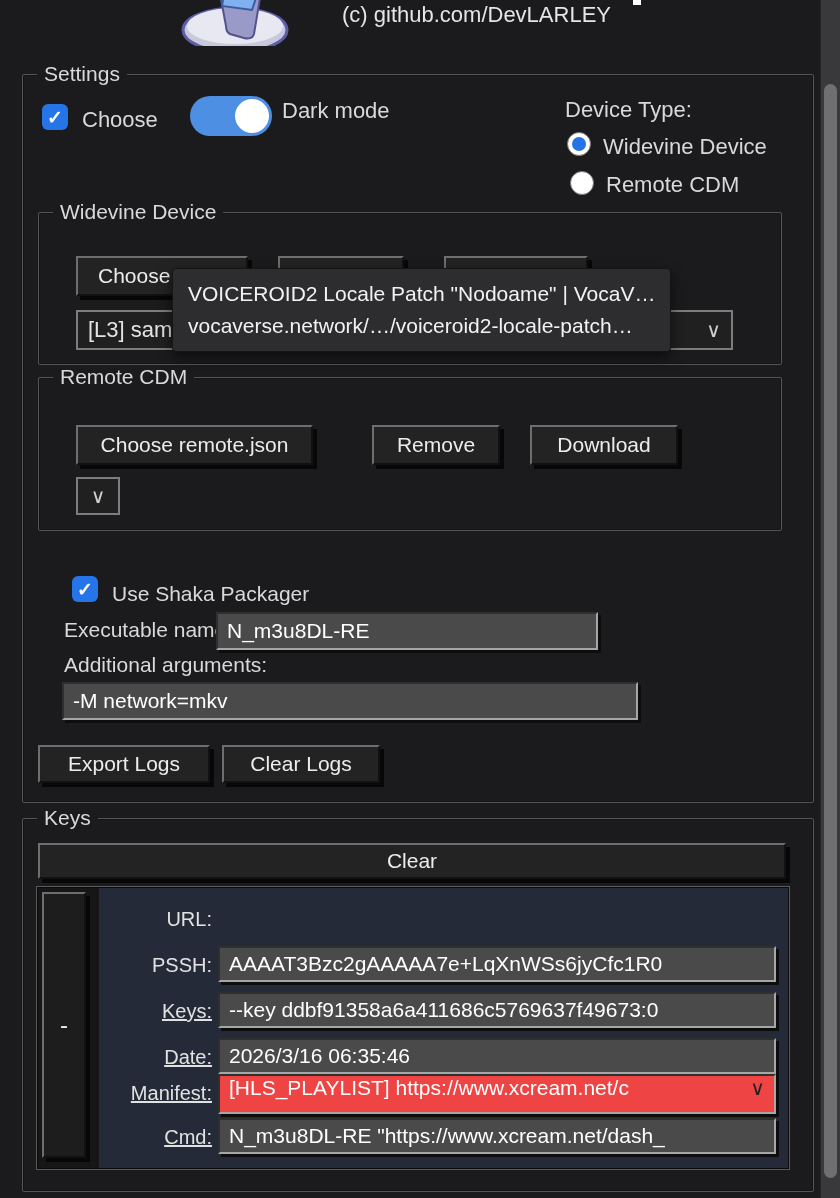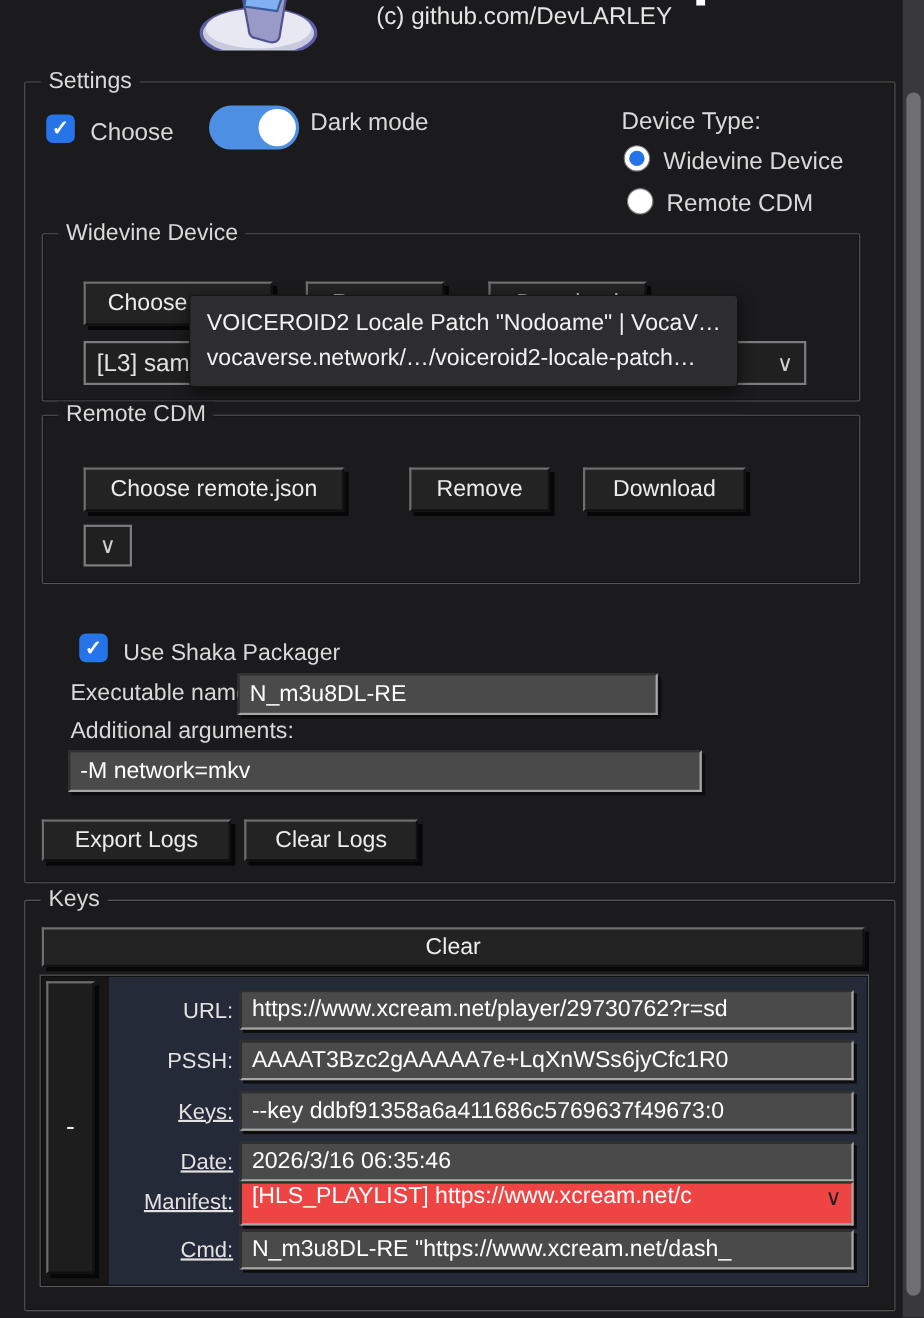--- a/index.html
+++ b/index.html
@@ -193,23 +193,20 @@
     <span>Clear</span>
   </div>
 
   <div class="entry-wrap" style="left:36px;top:886px;width:754px;height:284px;"></div>
   <div class="entry-panel" style="left:99px;top:888px;width:689px;height:280px;"></div>
   <div class="btn3d" style="left:42px;top:892px;width:44px;height:266px;background:#1d1d1d;font-size:24px;">
     <span>-</span>
   </div>
 
   <div class="row-label" style="left:60px;top:908px;width:152px;">URL:</div>
-  <div class="input3d" style="left:218px;top:900px;width:558px;height:36px;">
-    <span>https://www.xcream.net/player/29730762?r=sd</span>
-  </div>
 
   <div class="row-label" style="left:60px;top:954px;width:152px;">PSSH:</div>
   <div class="input3d" style="left:218px;top:946px;width:558px;height:36px;">
     <span>AAAAT3Bzc2gAAAAA7e+LqXnWSs6jyCfc1R0</span>
   </div>
 
   <div class="row-label link" style="left:60px;top:1000px;width:152px;">Keys:</div>
   <div class="input3d" style="left:218px;top:992px;width:558px;height:36px;">
     <span>--key ddbf91358a6a411686c5769637f49673:0</span>
   </div>

